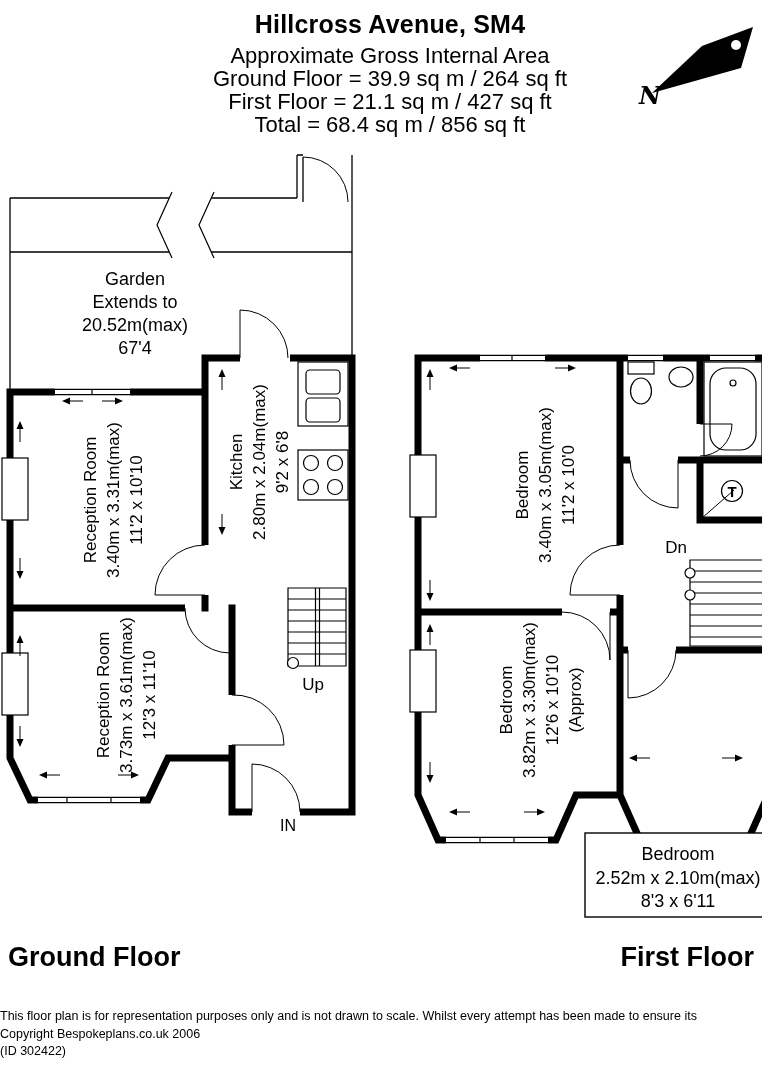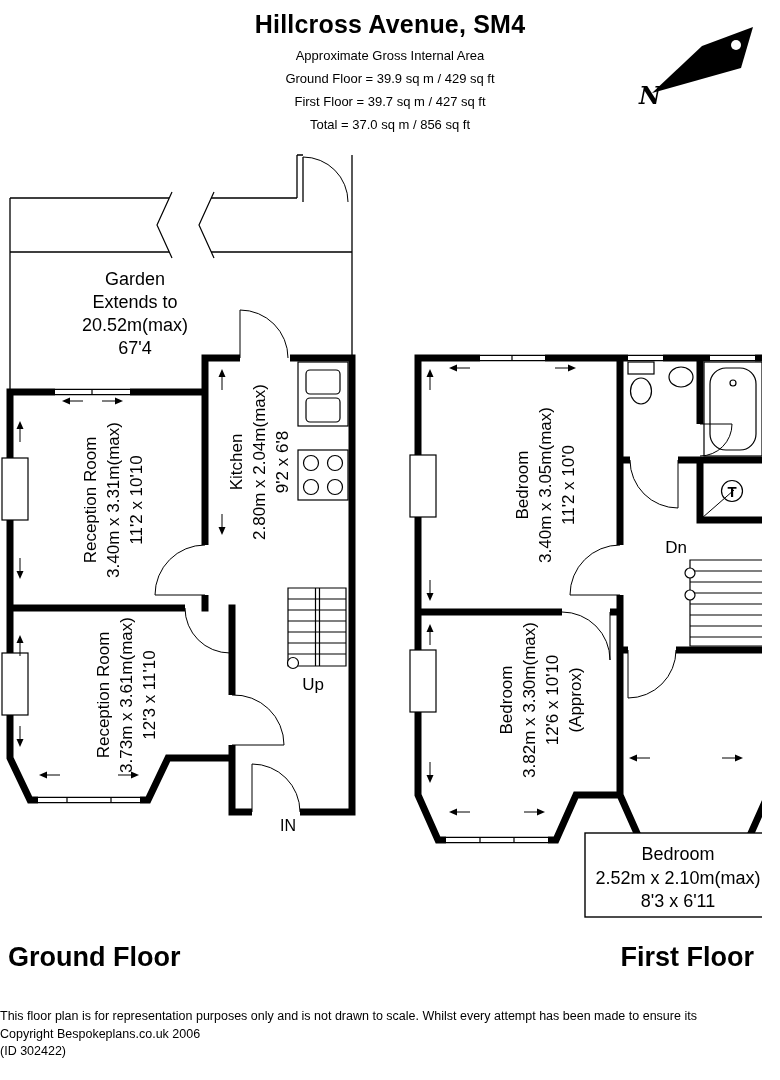--- a/index.html
+++ b/index.html
@@ -1,21 +1,21 @@
 <!DOCTYPE html>
 <html><head>
 <meta charset="utf-8">
 <style>
   html,body{margin:0;padding:0;background:#fff;}
   .page{position:relative;width:762px;height:1080px;background:#fff;
         font-family:"Liberation Sans",sans-serif;color:#000;overflow:hidden;}
   .plan-svg{position:absolute;left:0;top:0;}
   .header{position:absolute;top:10px;left:0;width:780px;text-align:center;}
   .header h1{margin:0 0 5px 0;font-size:25px;font-weight:700;letter-spacing:0.2px;}
-  .header .sub{font-size:13px;line-height:23px;}
+  .header .sub{font-size:22px;line-height:23px;}
   .floor-label{position:absolute;top:942px;font-size:27px;font-weight:700;}
   .floor-label.ground{left:8px;}
   .floor-label.first{right:8px;}
   .footer{position:absolute;top:1008px;left:0;width:780px;
           font-size:12.5px;line-height:17.5px;}
   svg text{font-family:"Liberation Sans",sans-serif;fill:#000;}
   .room-label{font-size:17px;}
   .garden-label{font-size:18px;}
   .box-label{font-size:18px;}
   .small-label{font-size:16px;}
@@ -23,23 +23,23 @@
   .compass-n{font-family:"DejaVu Serif",serif;font-style:italic;font-weight:700;font-size:24px;}
 </style>
 <title>Hillcross Avenue, SM4</title></head>
 <body>
 
 <div class="page">
 
   <div class="header">
     <h1>Hillcross Avenue, SM4</h1>
     <div class="sub">Approximate Gross Internal Area</div>
-    <div class="sub">Ground Floor = 39.9 sq m / 429 sq ft</div>
-    <div class="sub">First Floor = 39.7 sq m / 427 sq ft</div>
-    <div class="sub">Total = 37.0 sq m / 856 sq ft</div>
+    <div class="sub">Ground Floor = 39.9 sq m / 264 sq ft</div>
+    <div class="sub">First Floor = 21.1 sq m / 427 sq ft</div>
+    <div class="sub">Total = 68.4 sq m / 856 sq ft</div>
   </div>
 
   <svg class="plan-svg" width="780" height="1080" viewBox="0 0 780 1080">
     <defs>
       <g id="arr" stroke="#000" stroke-width="1" fill="#000">
         <line x1="0" y1="0" x2="14" y2="0"></line>
         <polygon points="21,0 13,-3.5 13,3.5" stroke="none"></polygon>
       </g>
     </defs>
 

